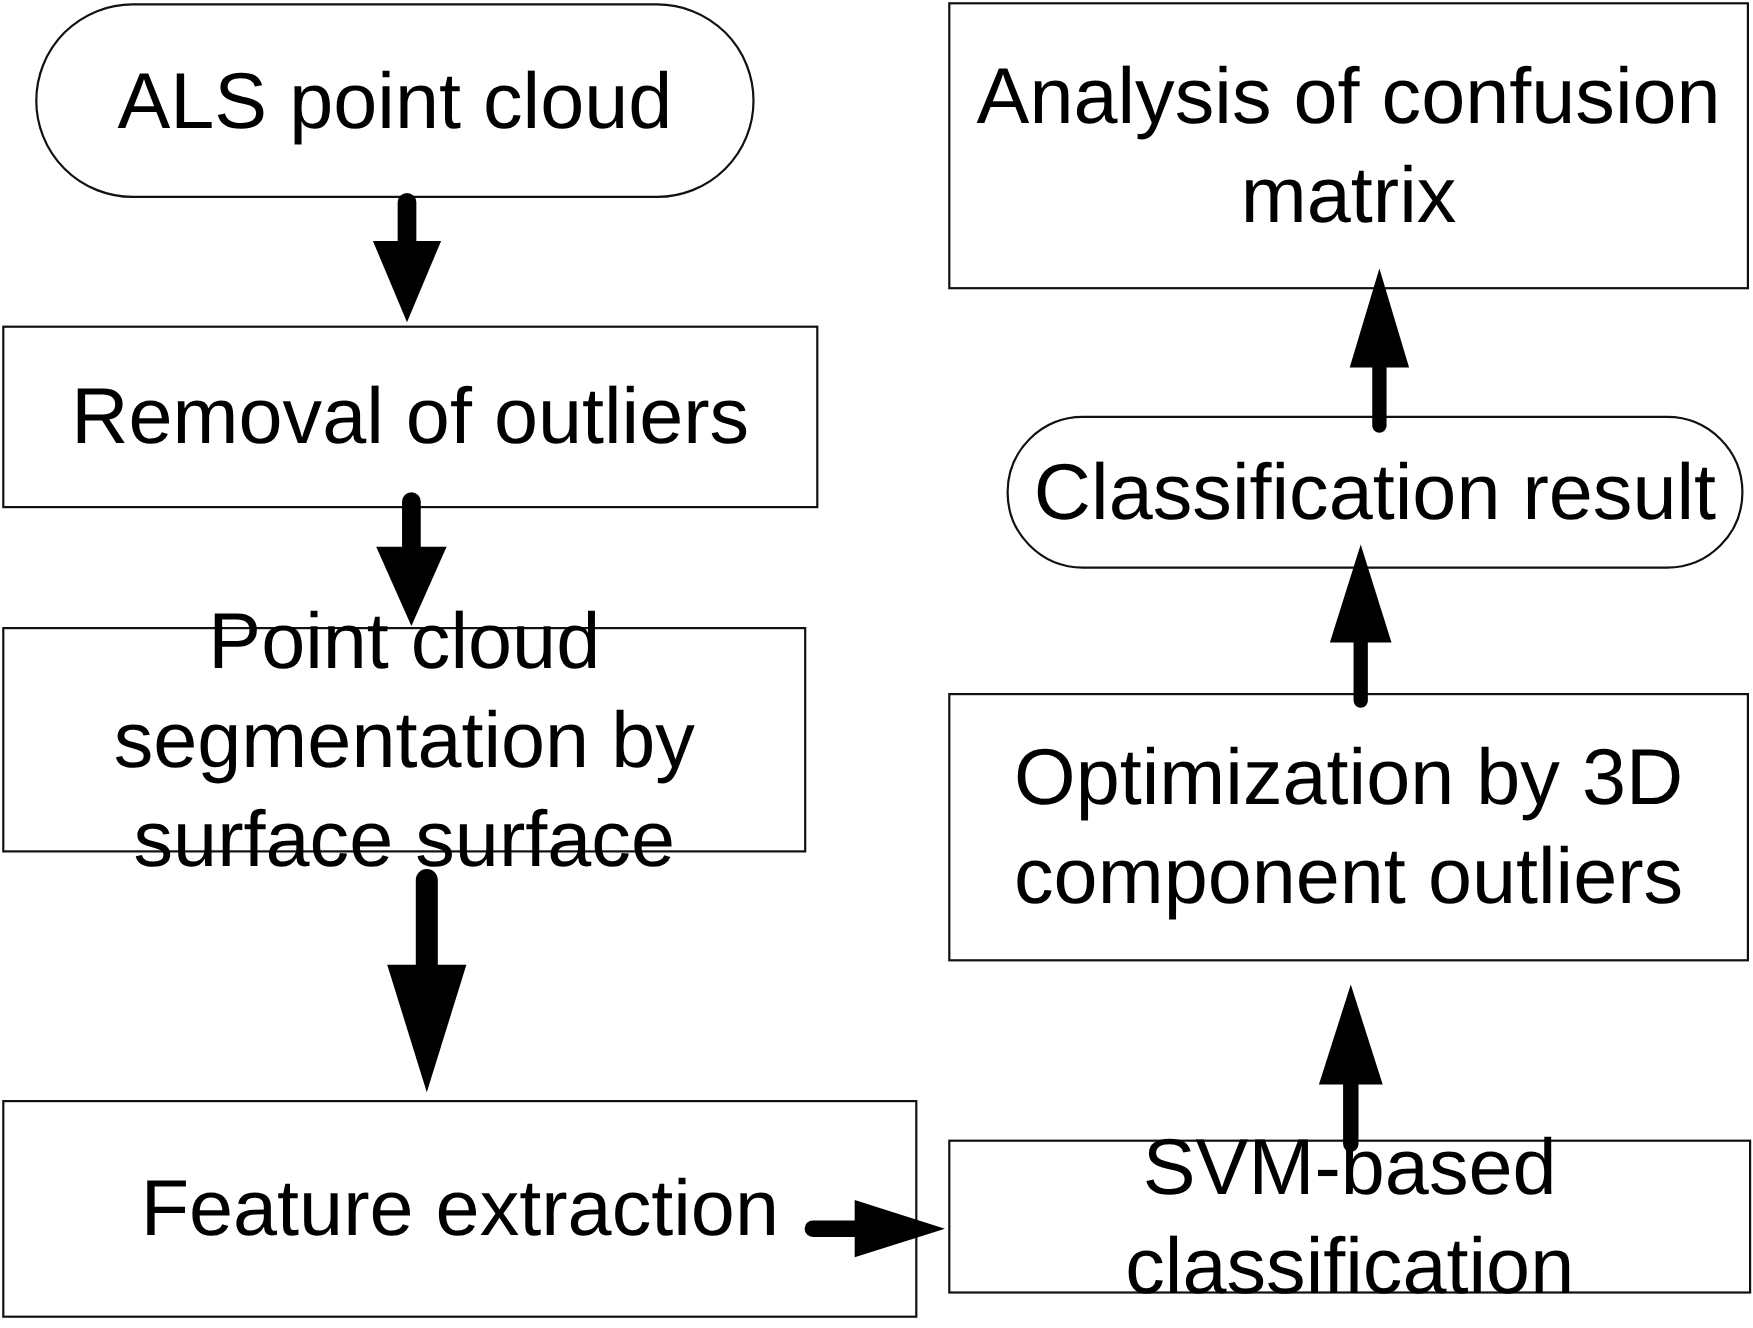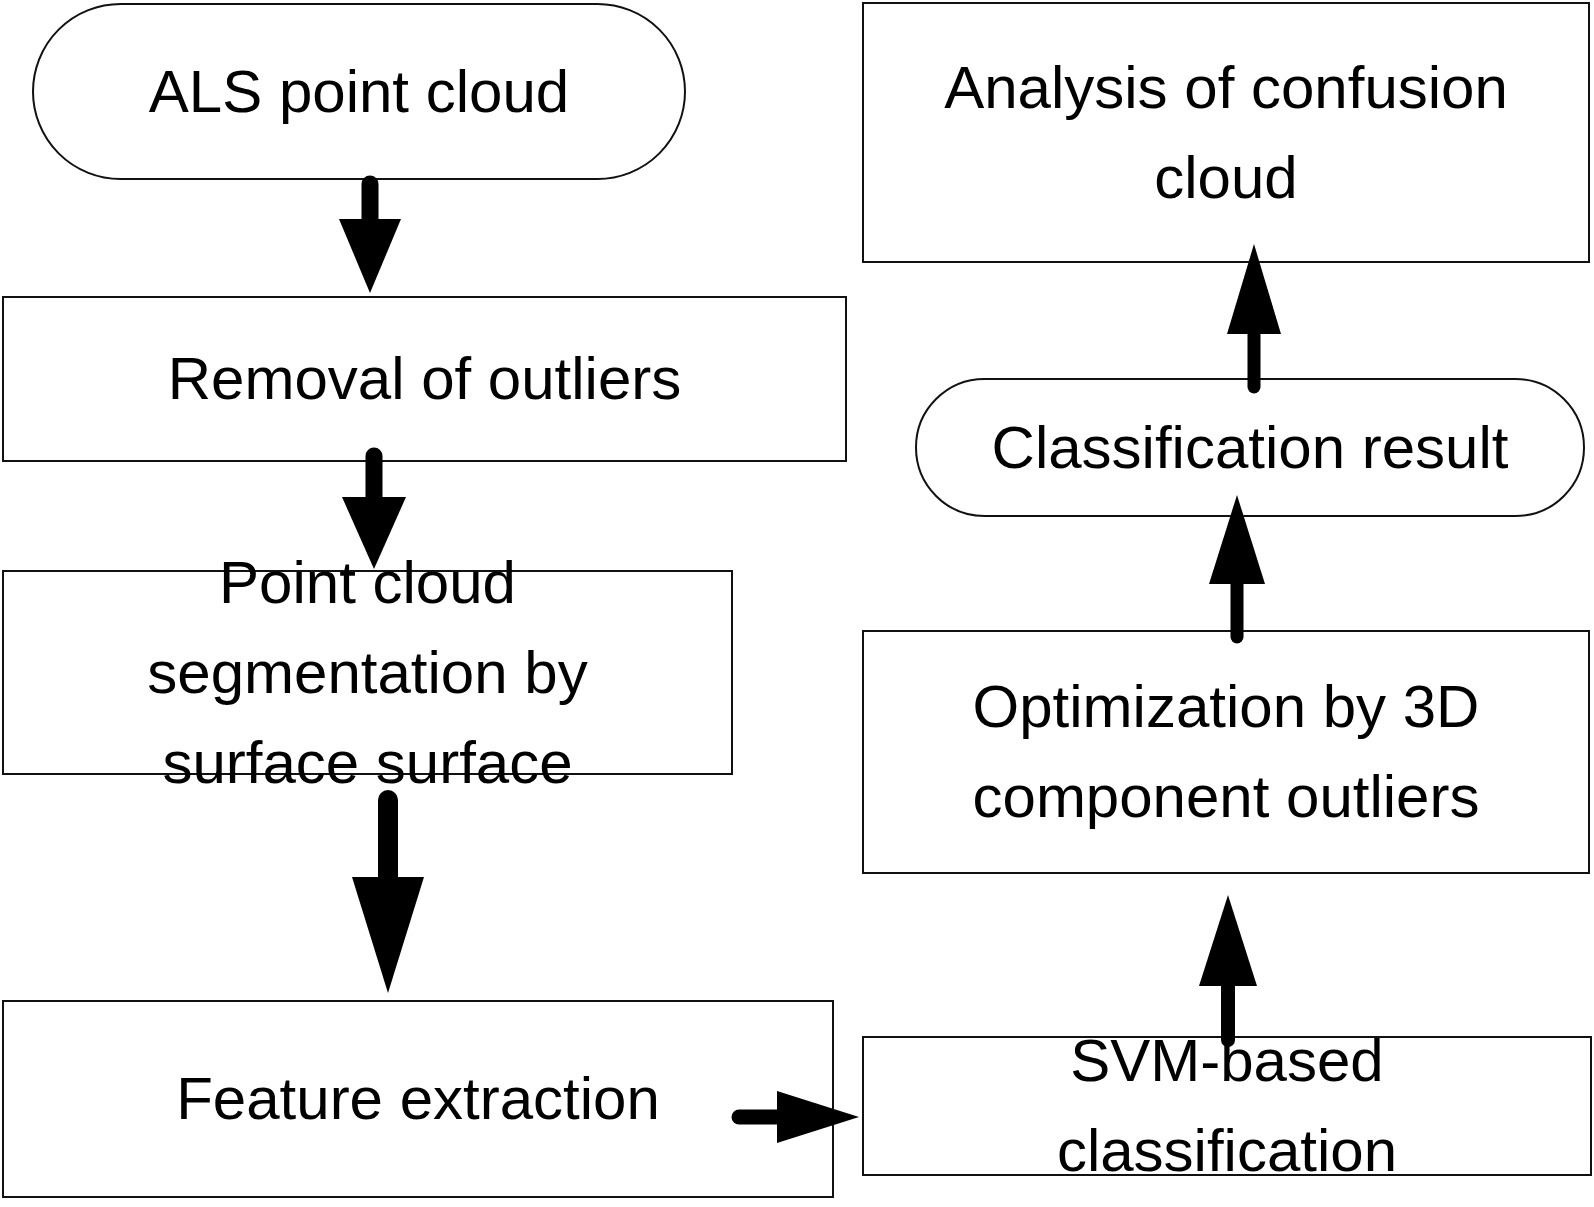--- a/index.html
+++ b/index.html
@@ -9,56 +9,56 @@
     position:absolute;
     box-sizing:border-box;
     border:2.5px solid #111111;
     background:#ffffff;
     color:#000000;
     display:flex;
     flex-direction:column;
     align-items:center;
     justify-content:center;
     text-align:center;
-    font-size:60px;
+    font-size:72px;
     line-height:90px;
   }
   .node span{display:block;white-space:nowrap;}
   .stadium-als{border-radius:89px;}
   .stadium-result{border-radius:70px;}
   .arrows{position:absolute;left:0;top:0;width:1594px;height:1207px;pointer-events:none;}
   .arrows line{stroke:#000000;stroke-linecap:round;}
   .arrows polygon{fill:#000000;stroke:none;}
 </style>
 </head>
 <body>
 
 <div class="canvas">
 
   <div class="node stadium-als" style="left:32px; top:3px; width:654px; height:177px;">
     <span>ALS point cloud</span>
   </div>
 
-  <div class="node" style="left:2px; top:296px; width:845px; height:166px;">
+  <div class="node" style="left:2px; top:296px; width:742px; height:166px;">
     <span>Removal of outliers</span>
   </div>
 
   <div class="node" style="left:2px; top:570px; width:731px; height:205px;">
     <span>Point cloud</span>
     <span>segmentation by</span>
     <span>surface surface</span>
   </div>
 
   <div class="node" style="left:2px; top:1000px; width:832px; height:198px;">
     <span>Feature extraction</span>
   </div>
 
   <div class="node" style="left:862px; top:2px; width:728px; height:261px;">
     <span>Analysis of confusion</span>
-    <span>cloud</span>
+    <span>matrix</span>
   </div>
 
   <div class="node stadium-result" style="left:915px; top:378px; width:670px; height:139px;text-align:center;">
     <span>Classification result</span>
   </div>
 
   <div class="node" style="left:862px; top:630px; width:728px; height:244px;">
     <span>Optimization by 3D</span>
     <span>component outliers</span>
   </div>

